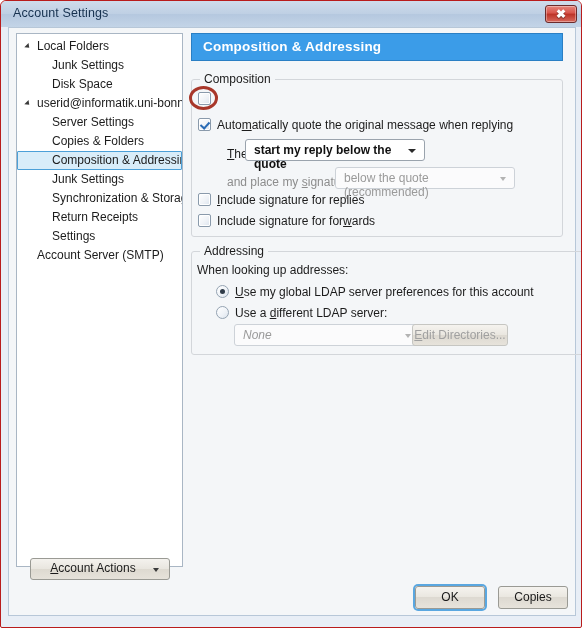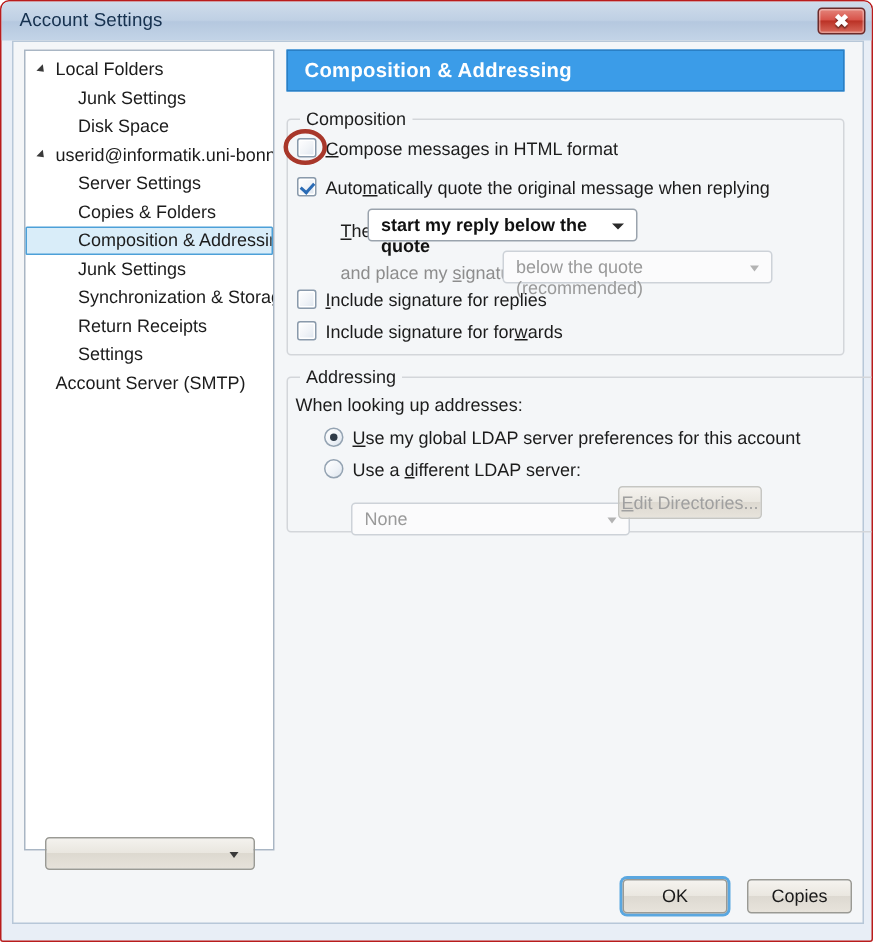--- a/index.html
+++ b/index.html
@@ -322,31 +322,31 @@
         <div class="tree-row lvl1 selected"><span>Composition &amp; Addressing</span></div>
         <div class="tree-row lvl1"><span>Junk Settings</span></div>
         <div class="tree-row lvl1"><span>Synchronization &amp; Storage</span></div>
         <div class="tree-row lvl1"><span>Return Receipts</span></div>
         <div class="tree-row lvl1"><span>Settings</span></div>
         <div class="tree-row lvl0"><span>Account Server (SMTP)</span></div>
       </div>
   </div>
 
   <div id="account-actions">
+    <div class="lbl"><span class="ul">A</span>ccount Actions</div>
     <div class="caret"></div>
   </div>
 
   <div id="panel-header" style="background: rgb(59, 156, 232);">Composition &amp; Addressing</div>
 
   <div class="groupbox" id="group-composition">
     <div class="group-title">Composition</div>
   </div>
 
   <div class="cb" id="cb-html" style="left:197px; top:91px;"></div>
-  <div class="lbltext" id="lbl-html" style="left:216px; top:91px;"><span class="ul">C</span>ompose messages in HTML format</div>
 
   <div class="cb checked" id="cb-quote" style="left:197px; top:117px;"></div>
   <div class="lbltext" id="lbl-quote" style="left:216px; top:117px;">Auto<span class="ul">m</span>atically quote the original message when replying</div>
 
   <div class="lbltext" id="lbl-then" style="left:226px; top:146px;"><span class="ul">T</span>hen,</div>
   <div class="combo" id="combo-then" style="left:244px; top:138px; width:180px;">
     <div class="ctext">start my reply below the quote</div>
     <div class="carr"></div>
   </div>
 
@@ -367,21 +367,21 @@
   </div>
 
   <div class="lbltext" id="lbl-lookup" style="left:196px; top:262px;">When looking up addresses:</div>
 
   <div class="radio on" id="rb-global" style="left:215px; top:284px;"></div>
   <div class="lbltext" id="lbl-global" style="left:234px; top:284px;"><span class="ul">U</span>se my global LDAP server preferences for this account</div>
 
   <div class="radio" id="rb-diff" style="left:215px; top:305px;"></div>
   <div class="lbltext" id="lbl-diff" style="left:234px; top:305px;">Use a <span class="ul">d</span>ifferent LDAP server:</div>
 
-  <div class="combo disabled" id="combo-server" style="left:233px; top:334px; width:186px;">
+  <div class="combo disabled" id="combo-server" style="left:233px; top:323px; width:186px;font-style:italic;">
     <div class="ctext">None</div>
     <div class="carr"></div>
   </div>
   <div class="btn disabled" id="btn-editdir" style="left:411px; top:323px; width:96px;"><span class="ul">E</span>dit Directories...</div>
 
   <div class="btn" id="ok-button" style="box-shadow: rgb(90, 167, 224) 0px 0px 0px 2px;">OK</div>
   <div class="btn" id="cancel-button">Copies</div>
 
   <div id="highlight-ellipse" style="border-color: rgb(168, 55, 42); display: block;"></div>
 

